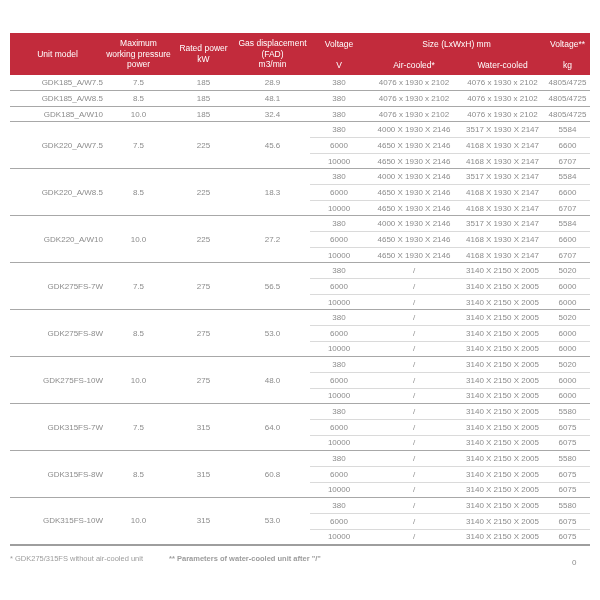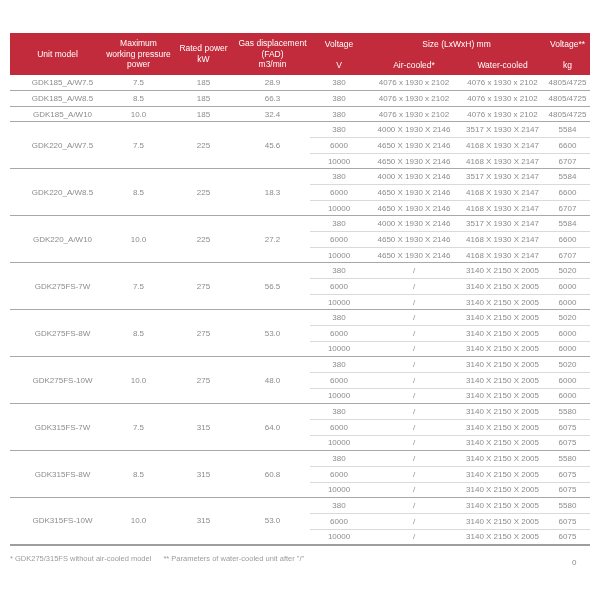--- a/index.html
+++ b/index.html
@@ -40,34 +40,34 @@
     font-size: 8px;
     color: #8c8c8c;
     text-align: center;
     vertical-align: middle;
     height: 15.66px;
     padding: 0 2px;
     white-space: nowrap;
     overflow: hidden;
   }
   tbody td.model {
-    text-align: center;
+    text-align: right;
     padding-left: 12px;
   }
   tbody tr.g-first > td { border-top: 1px solid #a8a8a8; }
   tbody tr.g-inner > td { border-top: 1px solid #dadada; }
   tbody tr.first-row > td { border-top: none; }
   .footnotes {
     position: absolute;
     left: 10px; top: 554px;
     font-size: 7.5px;
     color: #9c9c9c;
     white-space: nowrap;
   }
-  .footnotes .note2 { margin-left: 10px; }
+  .footnotes .note2 { margin-left: 24px; font-weight: bold; }
   .page-number {
     position: absolute;
     left: 572px; top: 558px;
     font-size: 8px;
     color: #8c8c8c;
   }
 </style>
 </head>
 <body>
 
@@ -122,21 +122,21 @@
           <td rowspan="1">28.9</td>
           <td>380</td>
           <td>4076 x 1930 x 2102</td>
           <td>4076 x 1930 x 2102</td>
           <td>4805/4725</td>
         </tr>
         <tr class="g-first">
           <td class="model" rowspan="1">GDK185_A/W8.5</td>
           <td rowspan="1">8.5</td>
           <td rowspan="1">185</td>
-          <td rowspan="1">66.3</td>
+          <td rowspan="1">48.1</td>
           <td>380</td>
           <td>4076 x 1930 x 2102</td>
           <td>4076 x 1930 x 2102</td>
           <td>4805/4725</td>
         </tr>
         <tr class="g-first">
           <td class="model" rowspan="1">GDK185_A/W10</td>
           <td rowspan="1">10.0</td>
           <td rowspan="1">185</td>
           <td rowspan="1">32.4</td>
@@ -340,19 +340,19 @@
         <tr class="g-inner">
           <td>10000</td>
           <td>/</td>
           <td>3140 X 2150 X 2005</td>
           <td>6075</td>
         </tr>
       </tbody>
   </table>
 
   <div class="footnotes">
-    <span class="note1">* GDK275/315FS without air-cooled model</span>
+    <span class="note1">* GDK275/315FS without air-cooled unit</span>
     <span class="note2">** Parameters of water-cooled unit after "/"</span>
   </div>
 
   <div class="page-number">0</div>
 
 </div>
 
 </body></html>

